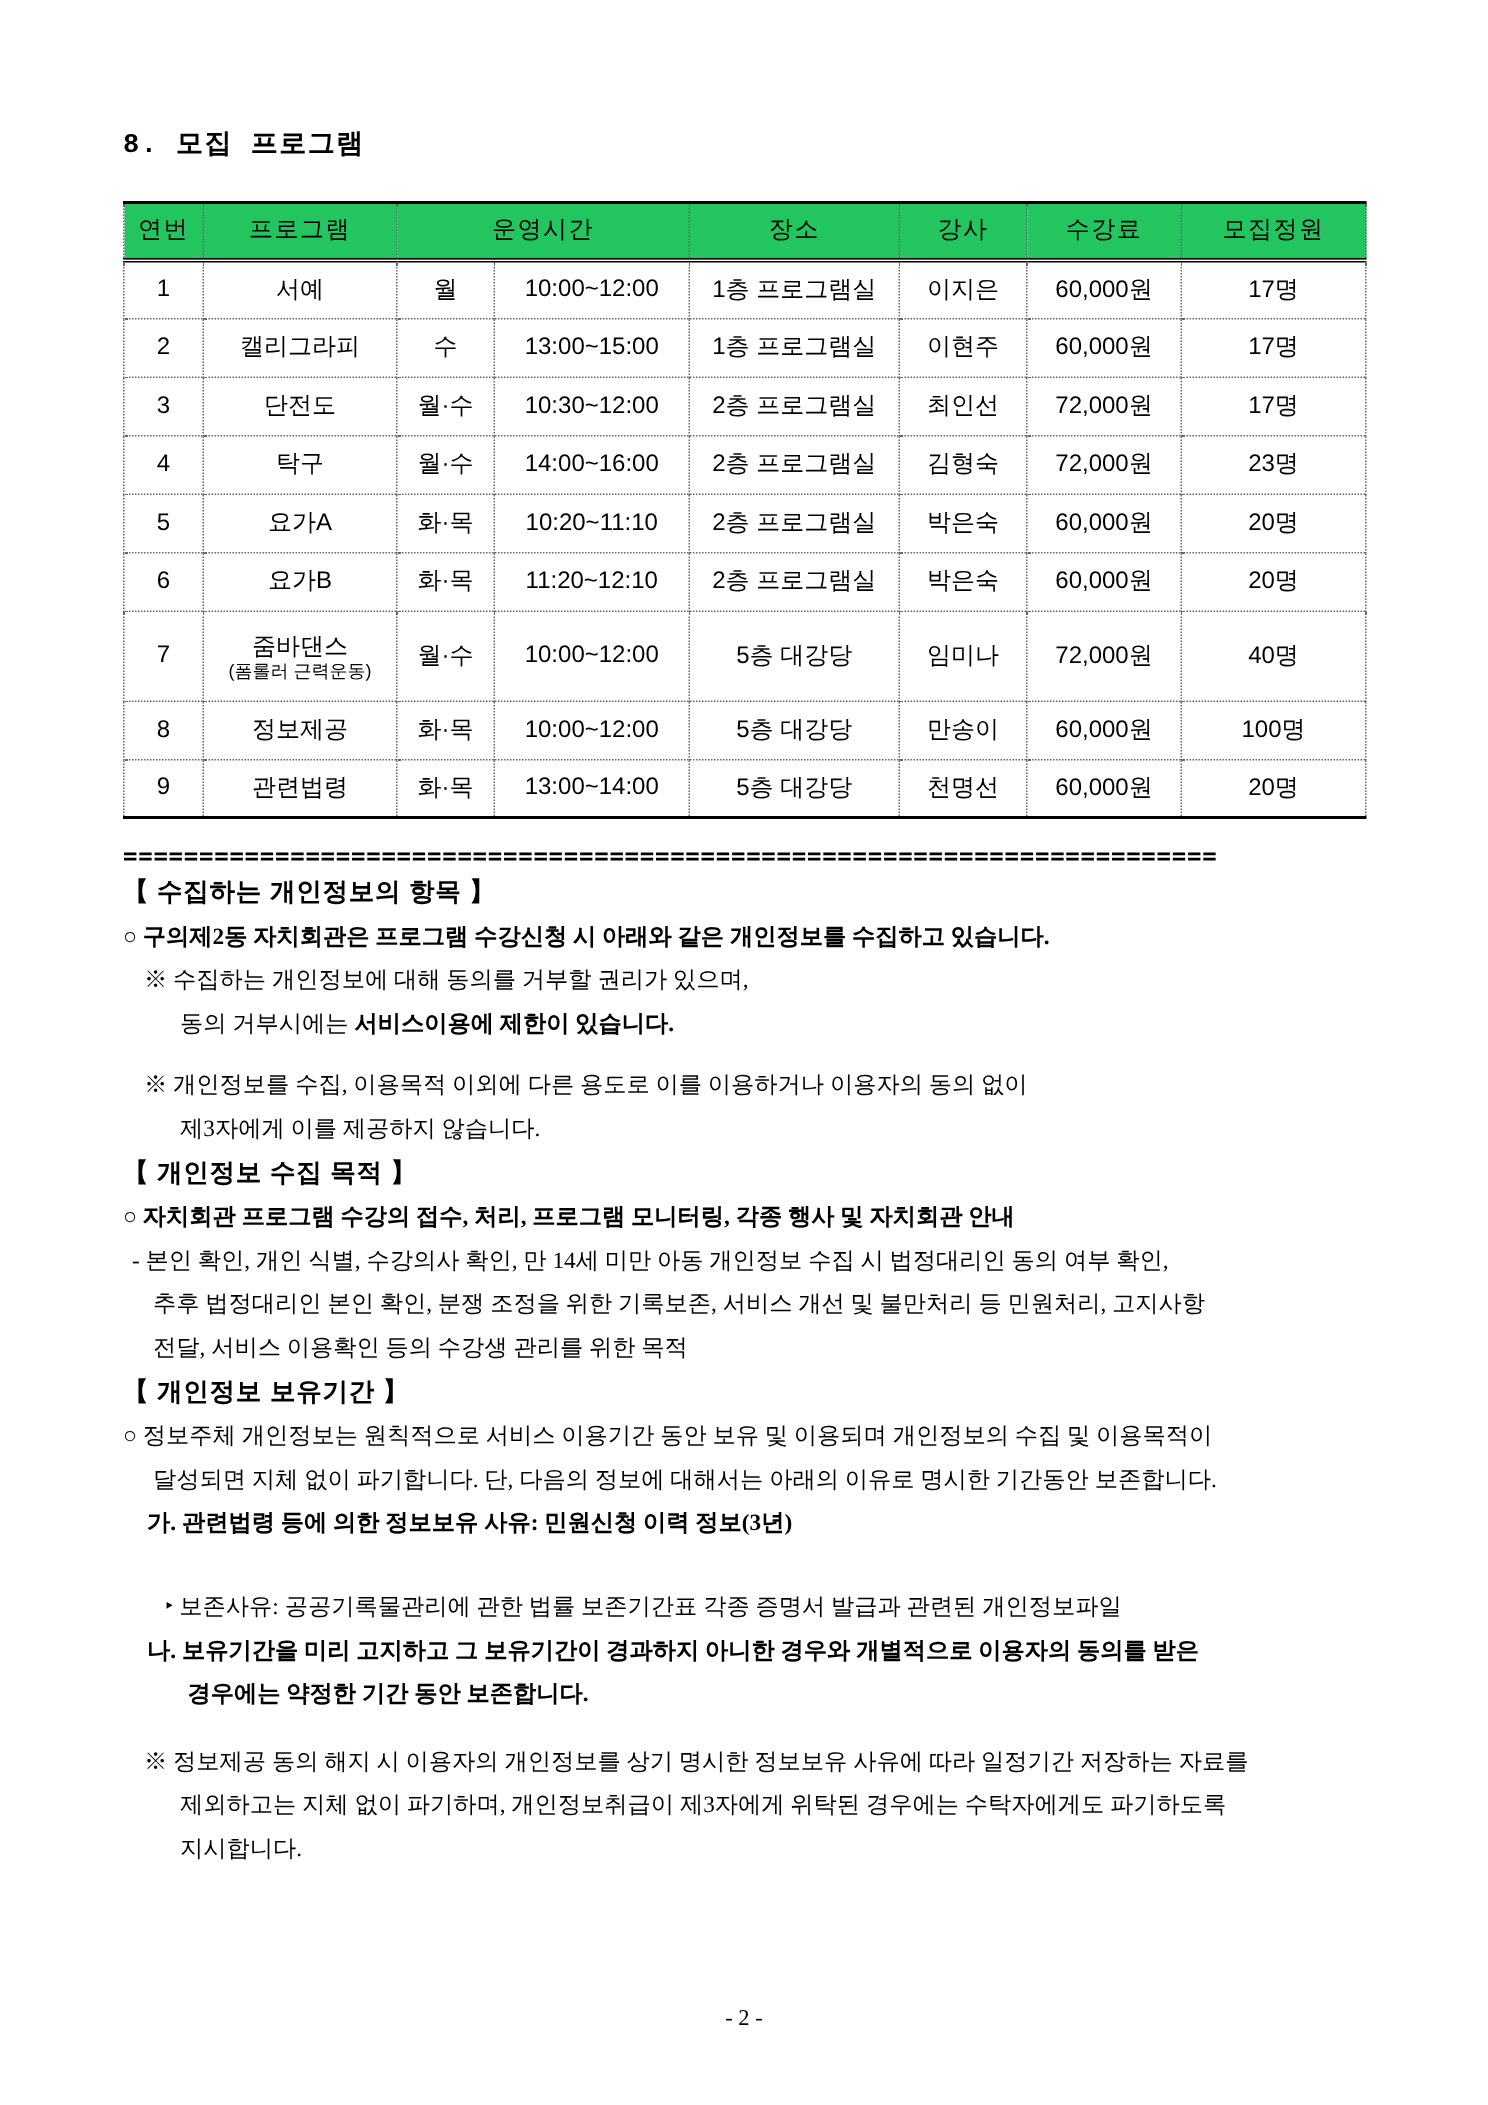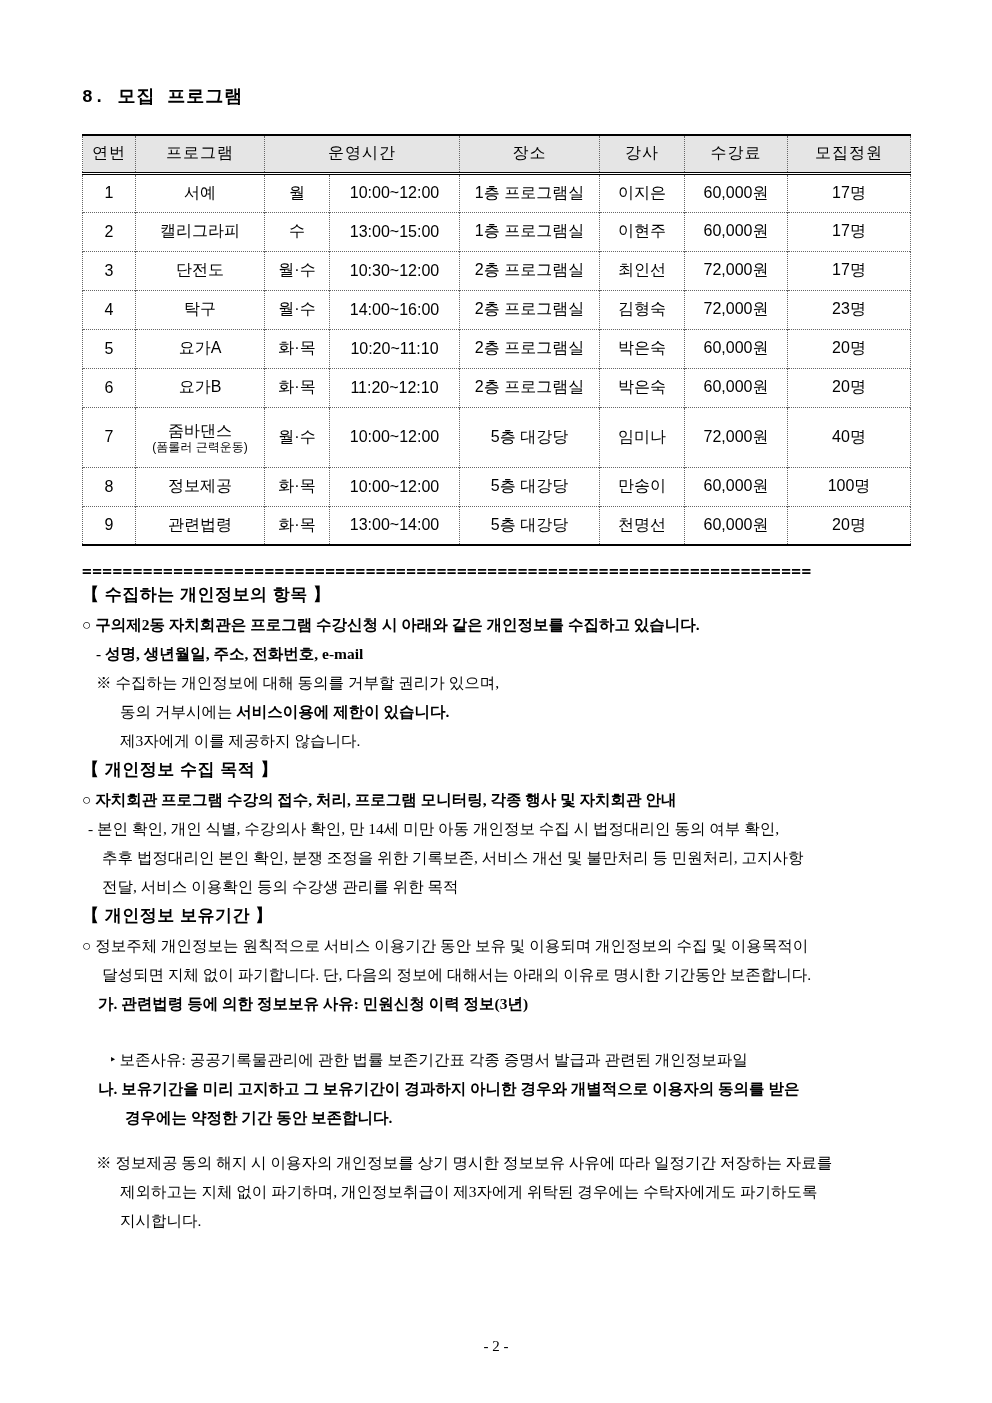--- a/index.html
+++ b/index.html
@@ -30,21 +30,21 @@
     border-bottom:2px solid #000;
   }
   .program-table th, .program-table td {
     border-left:1px dotted #666;
     border-right:1px dotted #666;
     border-top:1px dotted #666;
     padding:0 2px;
     vertical-align:middle;
   }
   .program-table thead th {
-    background:#e5e5e5;
+    background:#22c55e;
     height:38px;
     font-weight:normal;
     letter-spacing:1px;
     border-bottom:3px double #000;
   }
   .program-table tbody td { height:39px; }
   .program-table tbody tr.tall td { height:60px; }
   .cell-note { font-size:12px; line-height:13px; margin-top:-1px; }
   
   .divider {
@@ -206,23 +206,23 @@
         <td>20명</td>
       </tr>
     </tbody>
   </table>
 
   <div class="divider">==============================================================================</div>
 
   <div>
     <div class="sec-title">【 수집하는 개인정보의 항목 】</div>
     <div class="line b">○ 구의제2동 자치회관은 프로그램 수강신청 시 아래와 같은 개인정보를 수집하고 있습니다.</div>
-    <div class="line b i14">- 성명, 생년월일, 주소, 전화번호, e-mail</div>
     <div class="line i14">※ 수집하는 개인정보에 대해 동의를 거부할 권리가 있으며,</div>
     <div class="line i38"><span>동의 거부시에는 </span><span class="b">서비스이용에 제한이 있습니다.</span></div>
+    <div class="line i14 gap">※ 개인정보를 수집, 이용목적 이외에 다른 용도로 이를 이용하거나 이용자의 동의 없이</div>
     <div class="line i38">제3자에게 이를 제공하지 않습니다.</div>
   </div>
 
   <div>
     <div class="sec-title">【 개인정보 수집 목적 】</div>
     <div class="line b">○ 자치회관 프로그램 수강의 접수, 처리, 프로그램 모니터링, 각종 행사 및 자치회관 안내</div>
     <div class="line i6">- 본인 확인, 개인 식별, 수강의사 확인, 만 14세 미만 아동 개인정보 수집 시 법정대리인 동의 여부 확인,</div>
     <div class="line i20">추후 법정대리인 본인 확인, 분쟁 조정을 위한 기록보존, 서비스 개선 및 불만처리 등 민원처리, 고지사항</div>
     <div class="line i20">전달, 서비스 이용확인 등의 수강생 관리를 위한 목적</div>
   </div>

